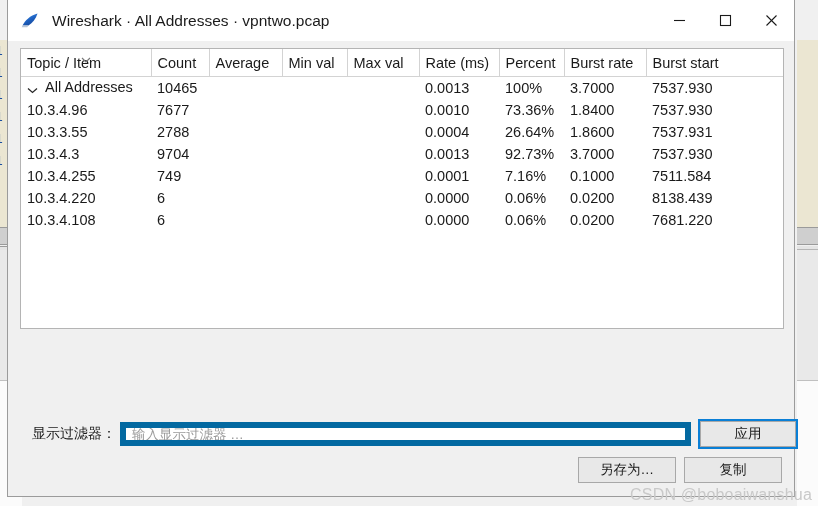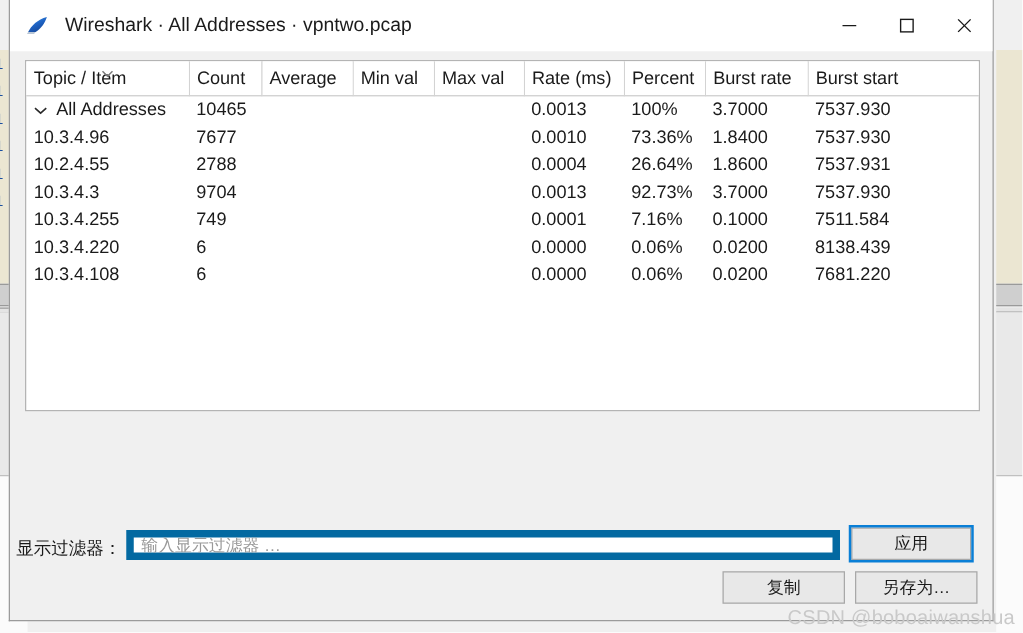--- a/index.html
+++ b/index.html
@@ -203,24 +203,24 @@
   .expander {
     display: inline-block;
     width: 14px;
     margin-right: 4px;
     vertical-align: middle;
   }
 
   
   #filter-row {
     position: absolute;
-    left: 5px; top: 420px;
+    left: 24px; top: 420px;
     width: 764px; height: 28px;
     display: flex;
-    align-items: flex-end;
+    align-items: center;
   }
   #filter-label {
     font-size: 14px;
     color: #1a1a1a;
     white-space: nowrap;
     margin-right: 4px;
   }
   #filter-input {
     flex: 1;
     height: 24px;
@@ -409,21 +409,21 @@
             <td>7677</td>
             <td></td>
             <td></td>
             <td></td>
             <td>0.0010</td>
             <td>73.36%</td>
             <td>1.8400</td>
             <td>7537.930</td>
           </tr>
           <tr>
-            <td class="indent1"><span>10.2.4.55</span></td>
+            <td class="indent1"><span>10.3.3.55</span></td>
             <td>2788</td>
             <td></td>
             <td></td>
             <td></td>
             <td>0.0004</td>
             <td>26.64%</td>
             <td>1.8600</td>
             <td>7537.931</td>
           </tr>
           <tr>
@@ -474,18 +474,18 @@
     </table>
   </div>
 
   <div id="filter-row">
     <span id="filter-label">显示过滤器：</span>
     <input id="filter-input" type="text" placeholder="输入显示过滤器 …" style="">
     <button id="apply-button">应用</button>
   </div>
 
   <div id="button-row">
+    <button class="dlg-btn">另存为…</button>
     <button class="dlg-btn">复制</button>
-    <button class="dlg-btn">另存为…</button>
   </div>
 </div>
 
 <div id="watermark">CSDN @boboaiwanshua</div>
 
 </body></html>

